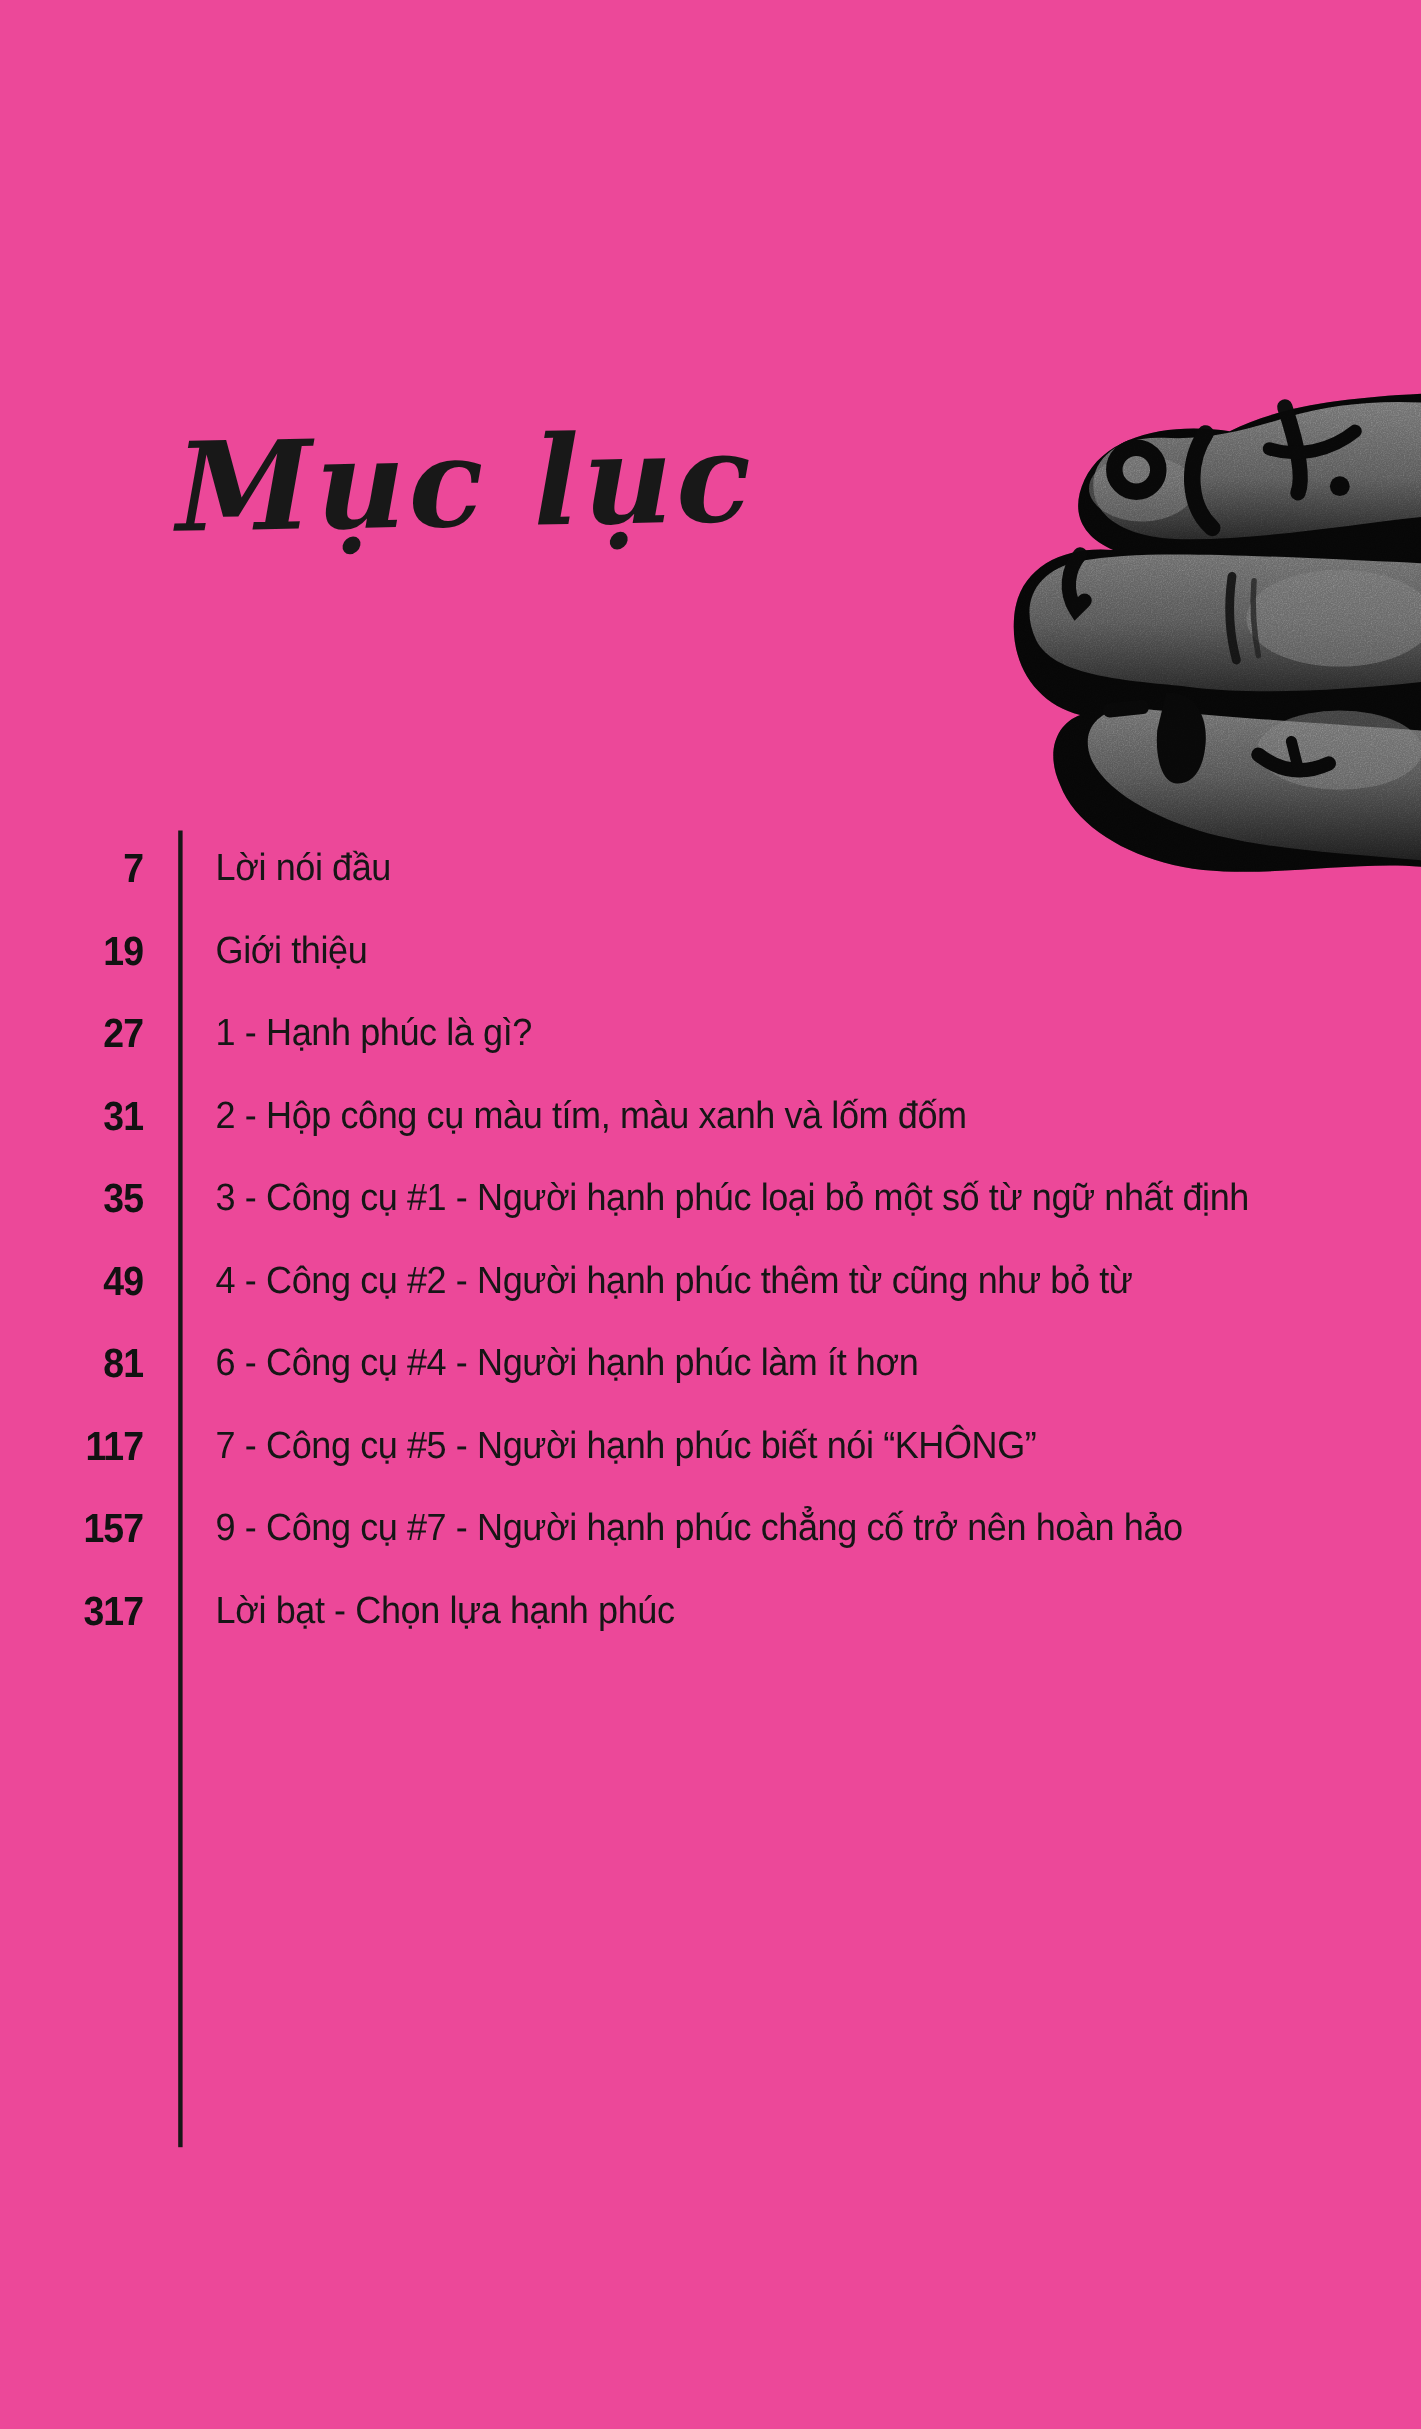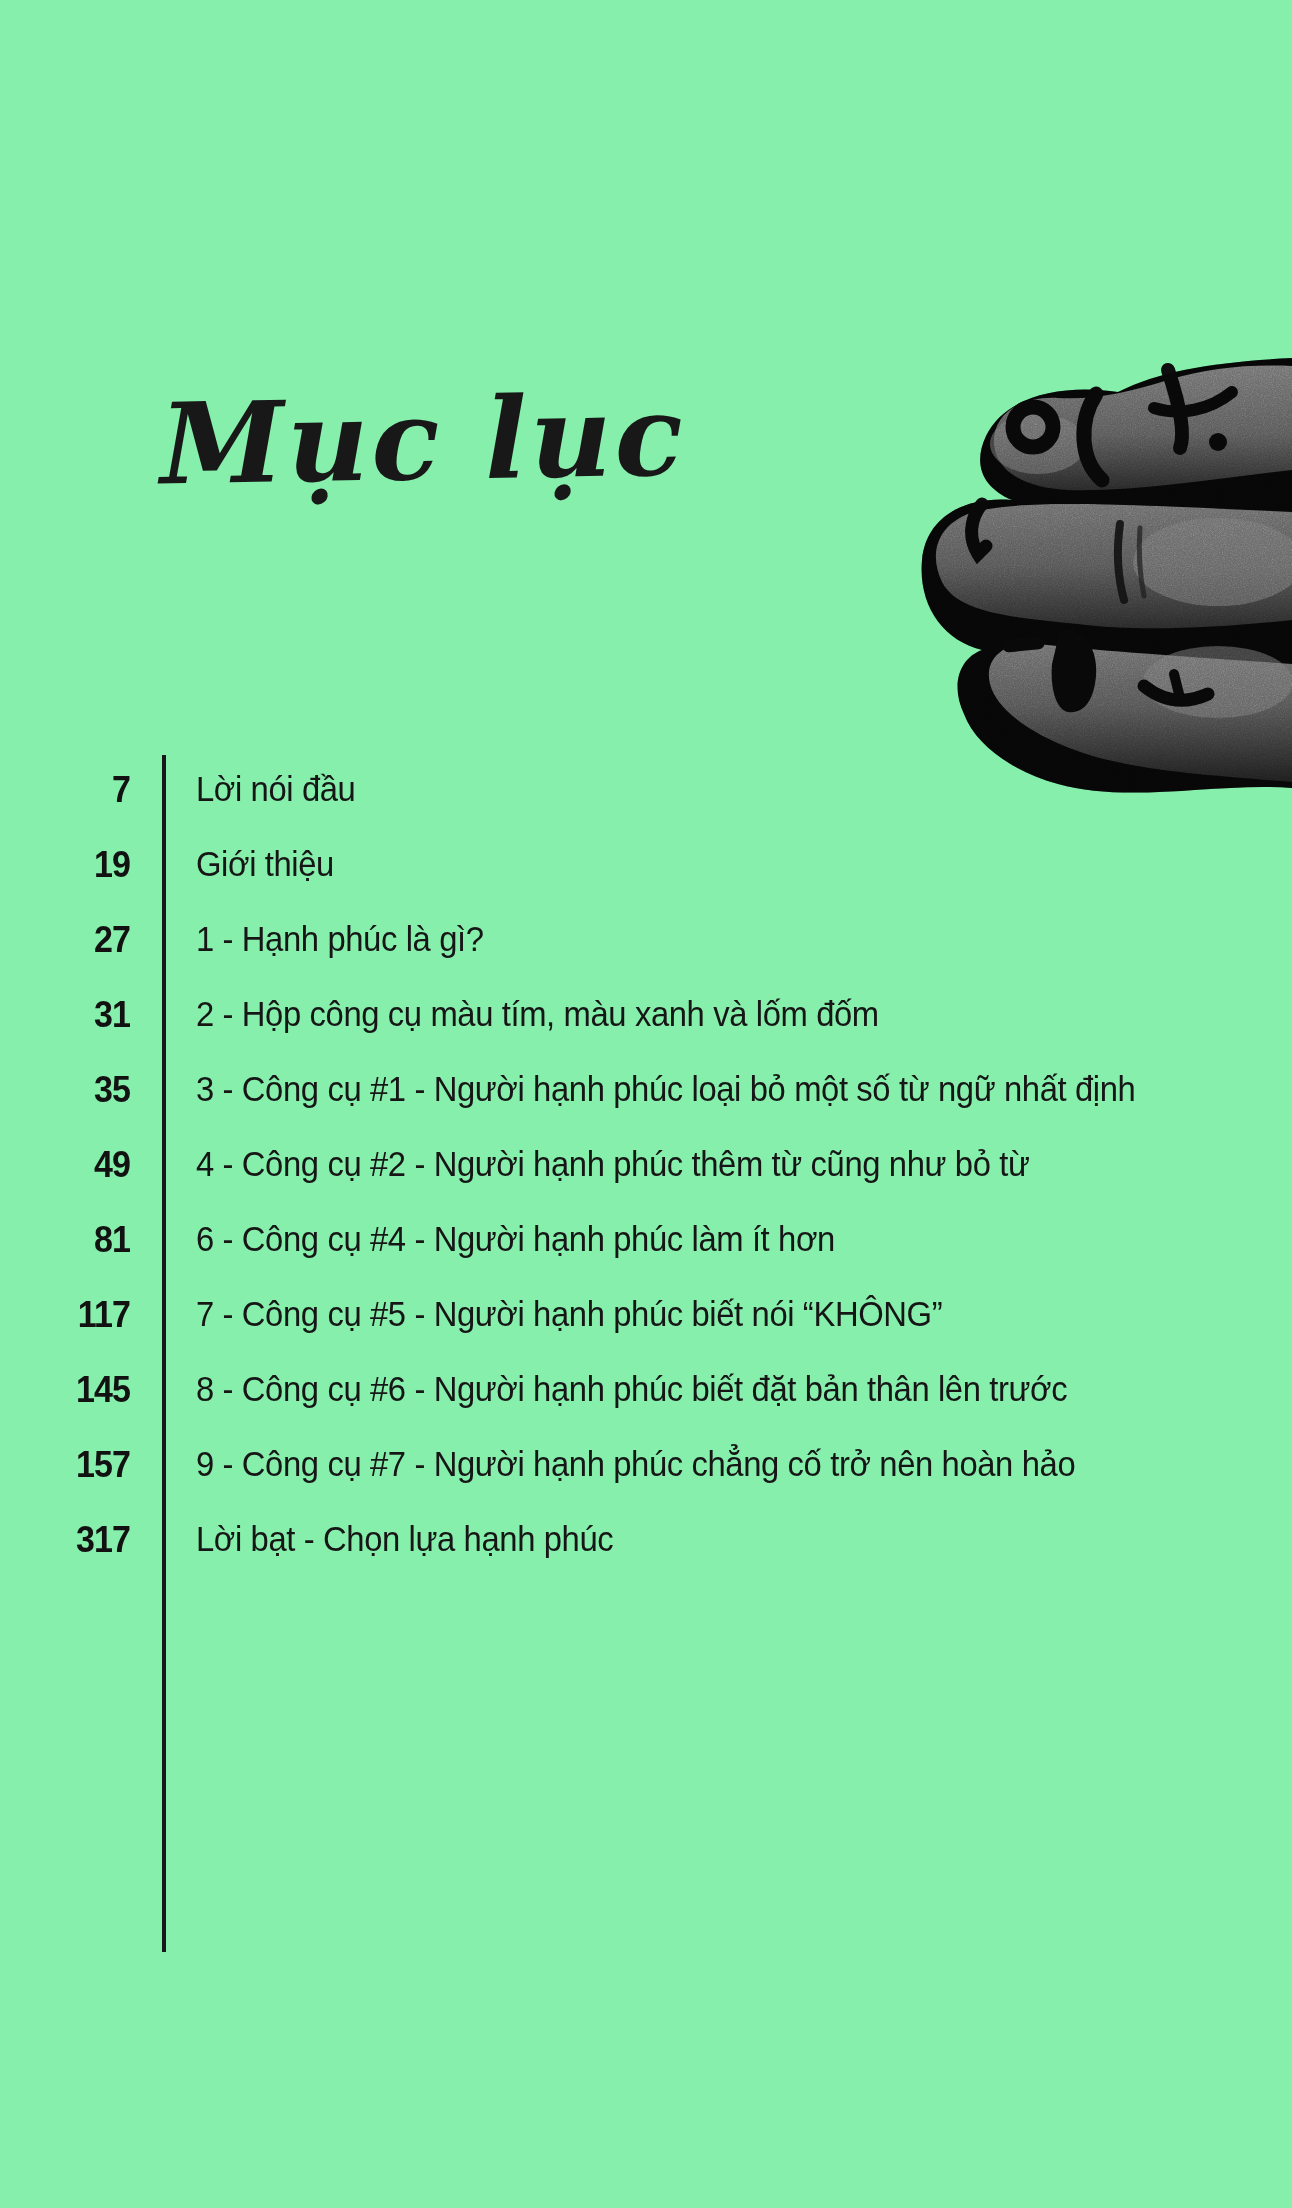--- a/index.html
+++ b/index.html
@@ -1,17 +1,17 @@
 <!DOCTYPE html>
 <html><head>
 <meta charset="utf-8">
 <style>
   html,body{margin:0;padding:0;background:#e8e8e8;}
   .page{
-    position:relative;width:1292px;height:2208px;background:#86efac;
+    position:relative;width:1292px;height:2208px;background:#ec4899;
     overflow:hidden;font-family:"Liberation Sans",sans-serif;color:#141414;
     margin:0 auto;
   }
   .script-title{
     position:absolute;left:160px;top:384px;margin:0;
     font-family:"DejaVu Serif",serif;font-style:italic;font-weight:bold;
     font-size:112px;line-height:1;color:#181818;letter-spacing:3px;
     transform:rotate(-1deg);
   }
   .hand{position:absolute;left:918px;top:352px;width:374px;height:448px;}
@@ -159,24 +159,20 @@
     <div class="row">
       <div class="num">81</div>
       <div class="ttl">6 - Công cụ #4 - Người hạnh phúc làm ít hơn</div>
     </div>
 
     <div class="row">
       <div class="num">117</div>
       <div class="ttl">7 - Công cụ #5 - Người hạnh phúc biết nói “KHÔNG”</div>
     </div>
 
-    <div class="row">
-      <div class="num">145</div>
-      <div class="ttl">8 - Công cụ #6 - Người hạnh phúc biết đặt bản thân lên trước</div>
-    </div>
 
     <div class="row">
       <div class="num">157</div>
       <div class="ttl">9 - Công cụ #7 - Người hạnh phúc chẳng cố trở nên hoàn hảo</div>
     </div>
 
 
 
 
 

